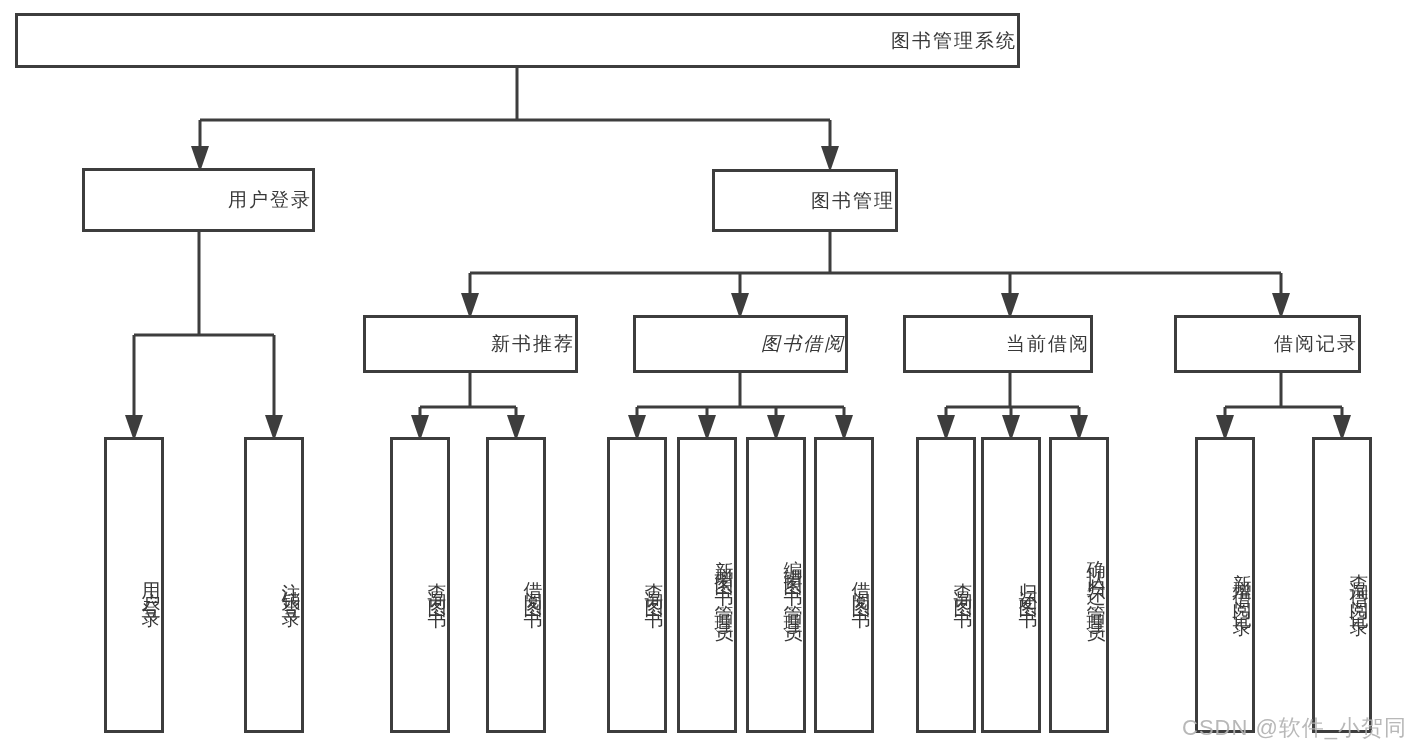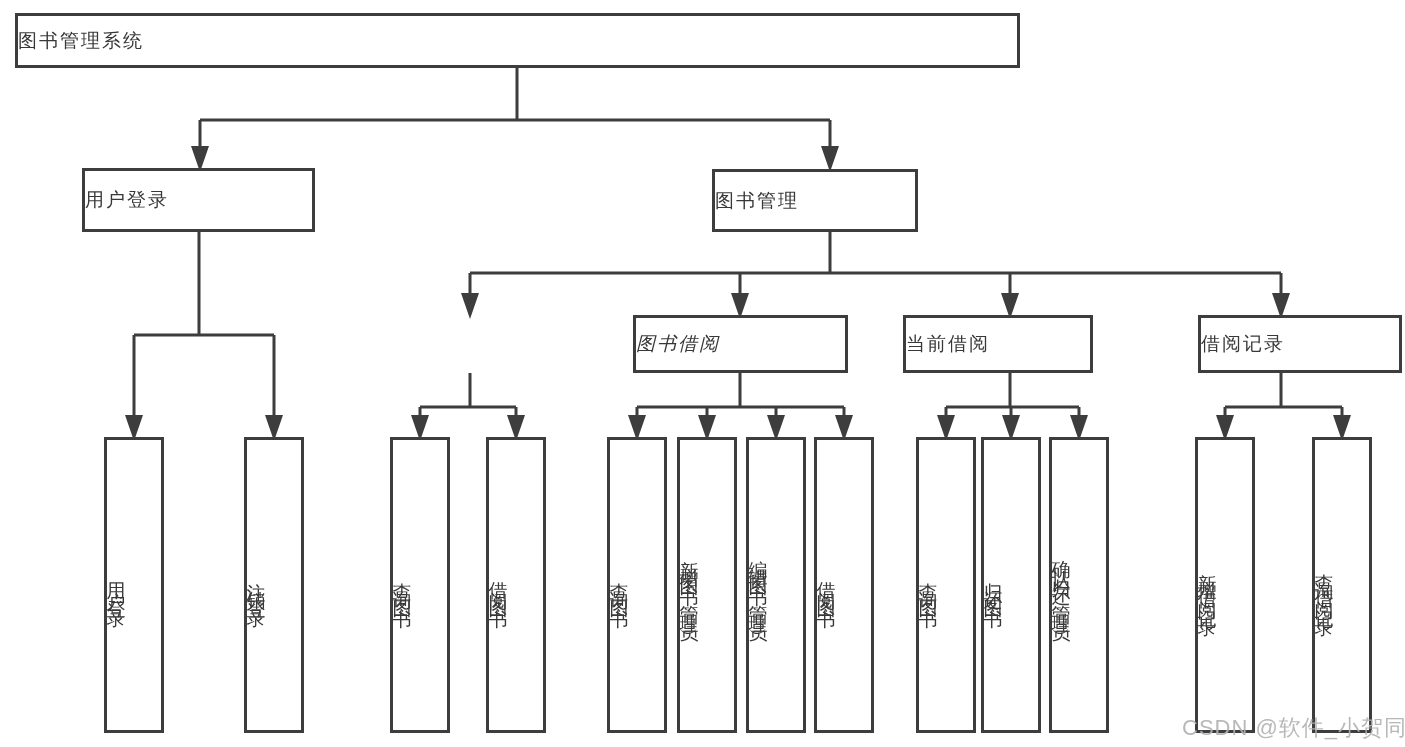--- a/index.html
+++ b/index.html
@@ -11,21 +11,21 @@
     font-family:"Liberation Sans","DejaVu Sans",sans-serif;
   }
   #wires { position:absolute; left:0; top:0; width:1405px; height:747px; }
   #wires path { stroke:#3d3d3d; stroke-width:3; fill:none; }
   #wires polygon { fill:#3d3d3d; stroke:none; }
   .hbox, .vbox {
     position:absolute;
     box-sizing:border-box;
     background:#ffffff;
     border:3px solid #3d3d3d;
-    display:flex; align-items:center; justify-content:flex-start;
+    display:flex; align-items:center; justify-content:flex-end;
     color:#383838;
   }
   .hbox span {
     font-size:19px;
     letter-spacing:2px;
     white-space:nowrap;
     color:#383838;
   }
   .vbox { width:60px; height:296px; top:437px; }
   .vbox span {
@@ -86,31 +86,34 @@
     <polygon points="1333,415 1351,415 1342,441"></polygon>
   </svg>
 
   <div class="hbox" style="left:15px;top:13px;width:1005px;height:55px;">
     <span>图书管理系统</span>
   </div>
 
   <div class="hbox" style="left:82px;top:168px;width:233px;height:64px;">
     <span>用户登录</span>
   </div>
-  <div class="hbox" style="left:712px;top:169px;width:206px;height:63px;">
+  <div class="hbox" style="left:712px;top:169px;width:186px;height:63px;">
     <span>图书管理</span>
   </div>
 
+  <div class="hbox" style="left:363px;top:315px;width:215px;height:58px;">
+    <span>新书推荐</span>
+  </div>
   <div class="hbox" style="left:633px;top:315px;width:215px;height:58px;font-style:italic;">
     <span>图书借阅</span>
   </div>
   <div class="hbox" style="left:903px;top:315px;width:190px;height:58px;">
     <span>当前借阅</span>
   </div>
-  <div class="hbox" style="left:1174px;top:315px;width:204px;height:58px;margin-left:24px;">
+  <div class="hbox" style="left:1174px;top:315px;width:187px;height:58px;">
     <span>借阅记录</span>
   </div>
 
   <div class="vbox" style="left:104px;">
     <span>用户登录</span>
   </div>
   <div class="vbox" style="left:244px;">
     <span>注销登录</span>
   </div>
 

